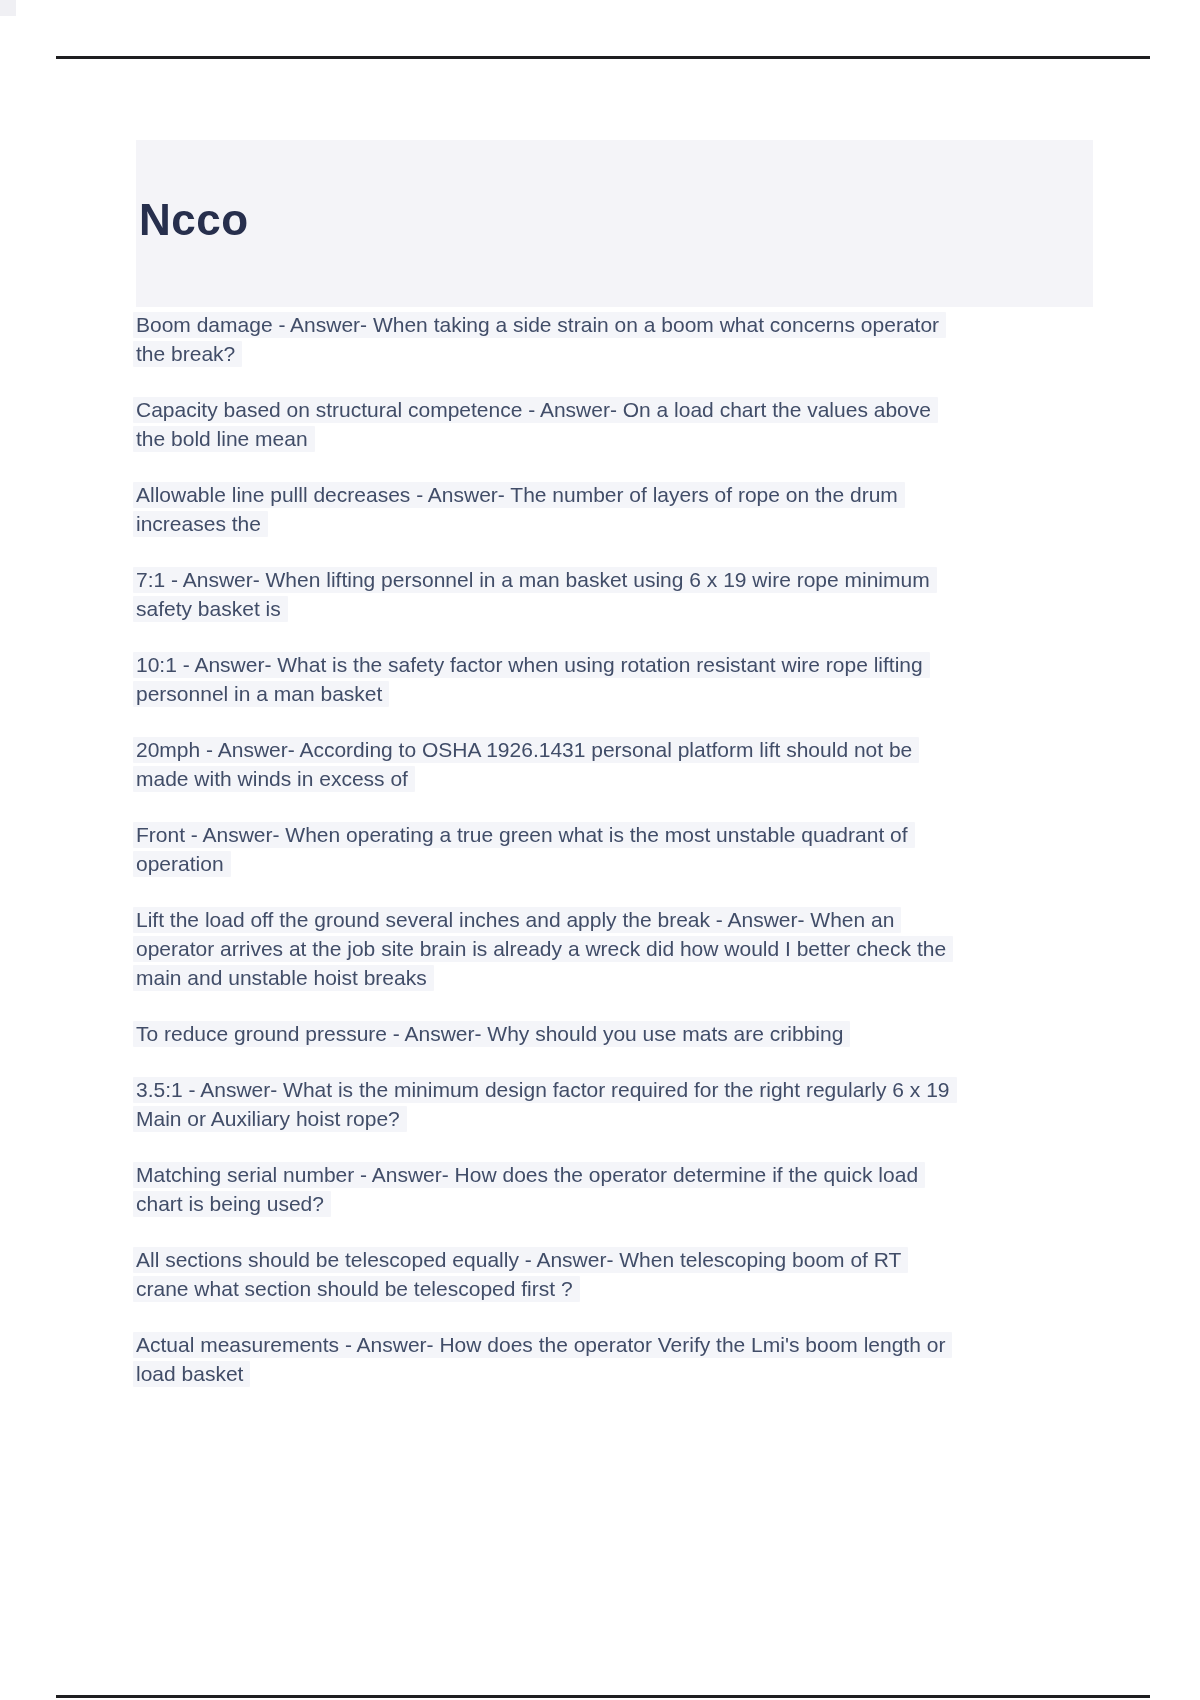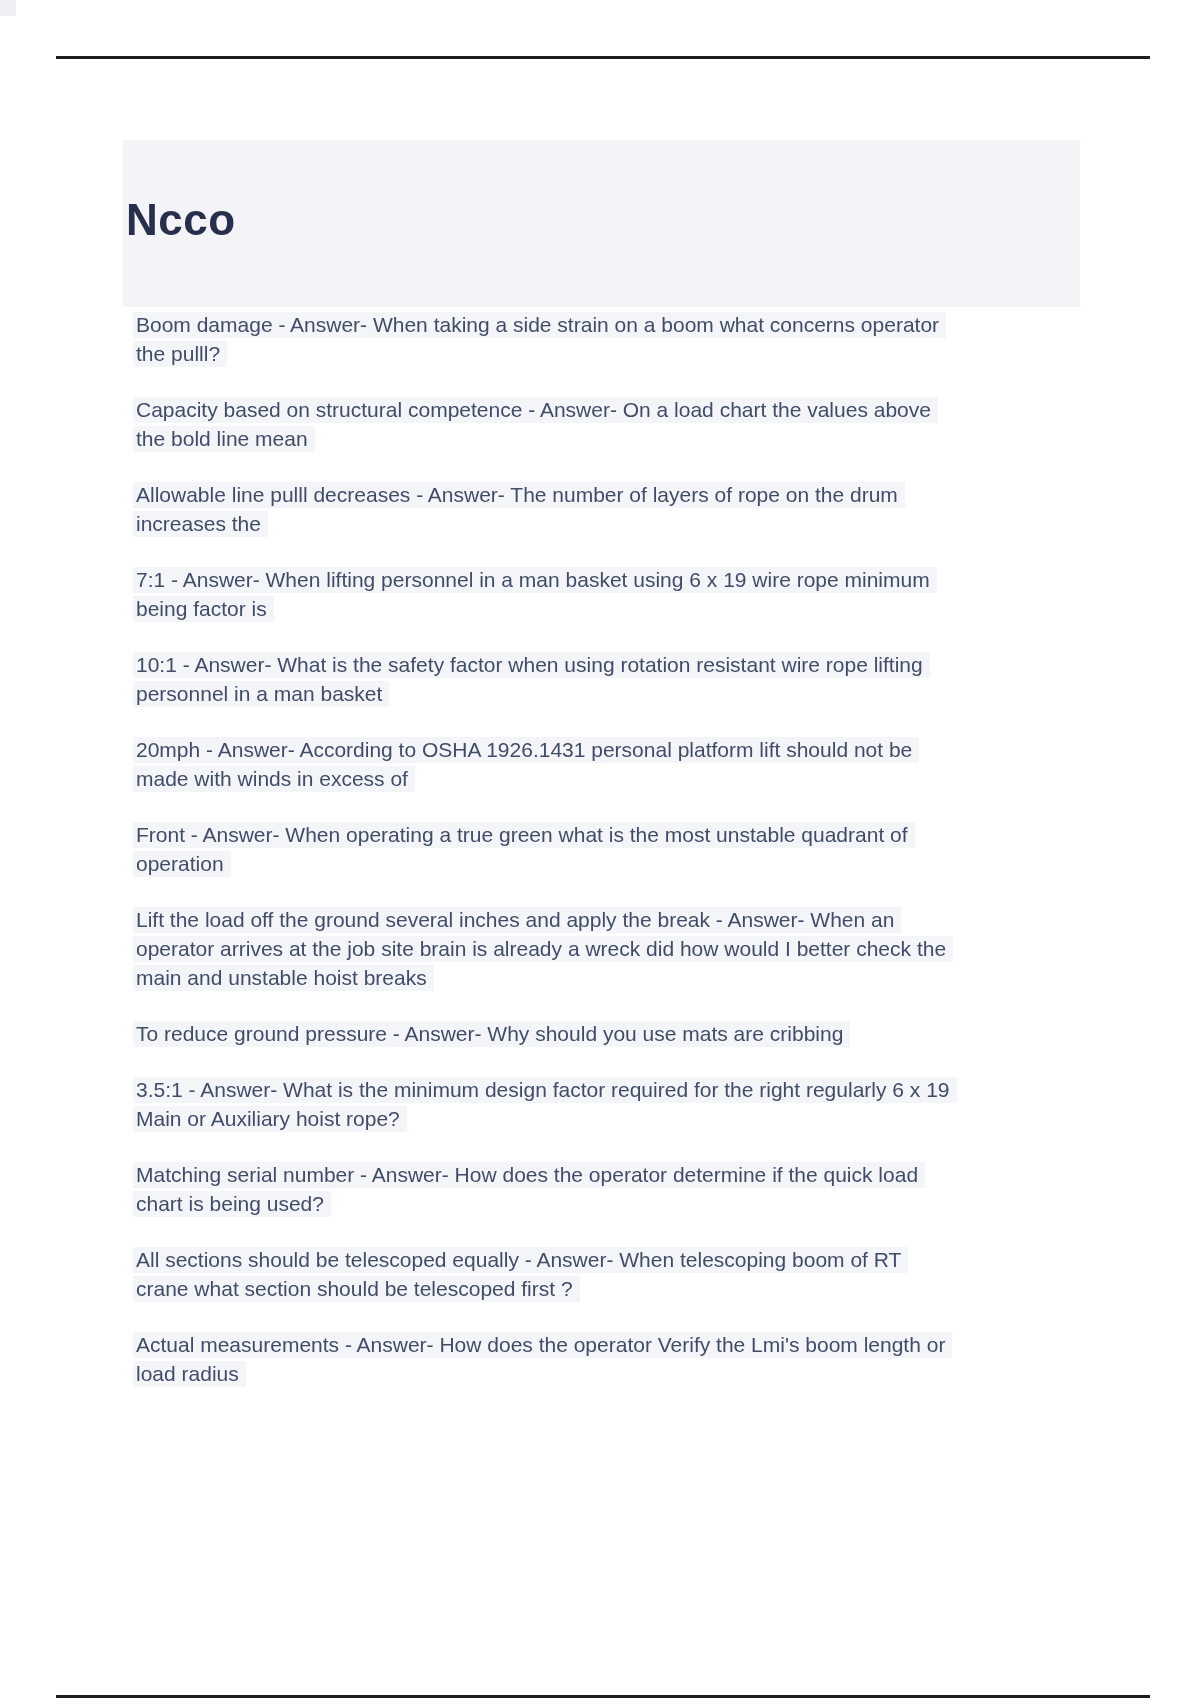--- a/index.html
+++ b/index.html
@@ -25,21 +25,21 @@
   .rule.top    { top: 56px; }
   .rule.bottom { top: 1695px; }
   .corner-artifact {
     position: absolute;
     left: 0; top: 0;
     width: 16px; height: 16px;
     background: #f0f0f4;
   }
   .title-block {
     position: absolute;
-    left: 123px;
+    left: 136px;
     top: 140px;
     width: 957px;
     height: 167px;
     background: #f4f4f8;
   }
   .title-block h1 {
     margin: 0;
     padding: 56px 0 0 3px;
     font-size: 44px;
     line-height: 48px;
@@ -72,36 +72,36 @@
 <div class="rule top"></div>
 
 <header class="title-block">
   <h1>Ncco</h1>
 </header>
 
 <main class="content">
 
   <div class="para">
     <div class="line"><span class="hl">Boom damage - Answer- When taking a side strain on a boom what concerns operator</span></div>
-    <div class="line"><span class="hl">the pulll?</span></div>
+    <div class="line"><span class="hl">the break?</span></div>
   </div>
 
   <div class="para">
     <div class="line"><span class="hl">Capacity based on structural competence - Answer- On a load chart the values above</span></div>
     <div class="line"><span class="hl">the bold line mean</span></div>
   </div>
 
   <div class="para">
     <div class="line"><span class="hl">Allowable line pulll decreases - Answer- The number of layers of rope on the drum</span></div>
     <div class="line"><span class="hl">increases the</span></div>
   </div>
 
   <div class="para">
     <div class="line"><span class="hl">7:1 - Answer- When lifting personnel in a man basket using 6 x 19 wire rope minimum</span></div>
-    <div class="line"><span class="hl">being factor is</span></div>
+    <div class="line"><span class="hl">safety basket is</span></div>
   </div>
 
   <div class="para">
     <div class="line"><span class="hl">10:1 - Answer- What is the safety factor when using rotation resistant wire rope lifting</span></div>
     <div class="line"><span class="hl">personnel in a man basket</span></div>
   </div>
 
   <div class="para">
     <div class="line"><span class="hl">20mph - Answer- According to OSHA 1926.1431 personal platform lift should not be</span></div>
     <div class="line"><span class="hl">made with winds in excess of</span></div>
@@ -132,18 +132,18 @@
     <div class="line"><span class="hl">chart is being used?</span></div>
   </div>
 
   <div class="para">
     <div class="line"><span class="hl">All sections should be telescoped equally - Answer- When telescoping boom of RT</span></div>
     <div class="line"><span class="hl">crane what section should be telescoped first ?</span></div>
   </div>
 
   <div class="para">
     <div class="line"><span class="hl">Actual measurements - Answer- How does the operator Verify the Lmi's boom length or</span></div>
-    <div class="line"><span class="hl">load radius</span></div>
+    <div class="line"><span class="hl">load basket</span></div>
   </div>
 
 </main>
 
 <div class="rule bottom"></div>
 
 </body></html>

